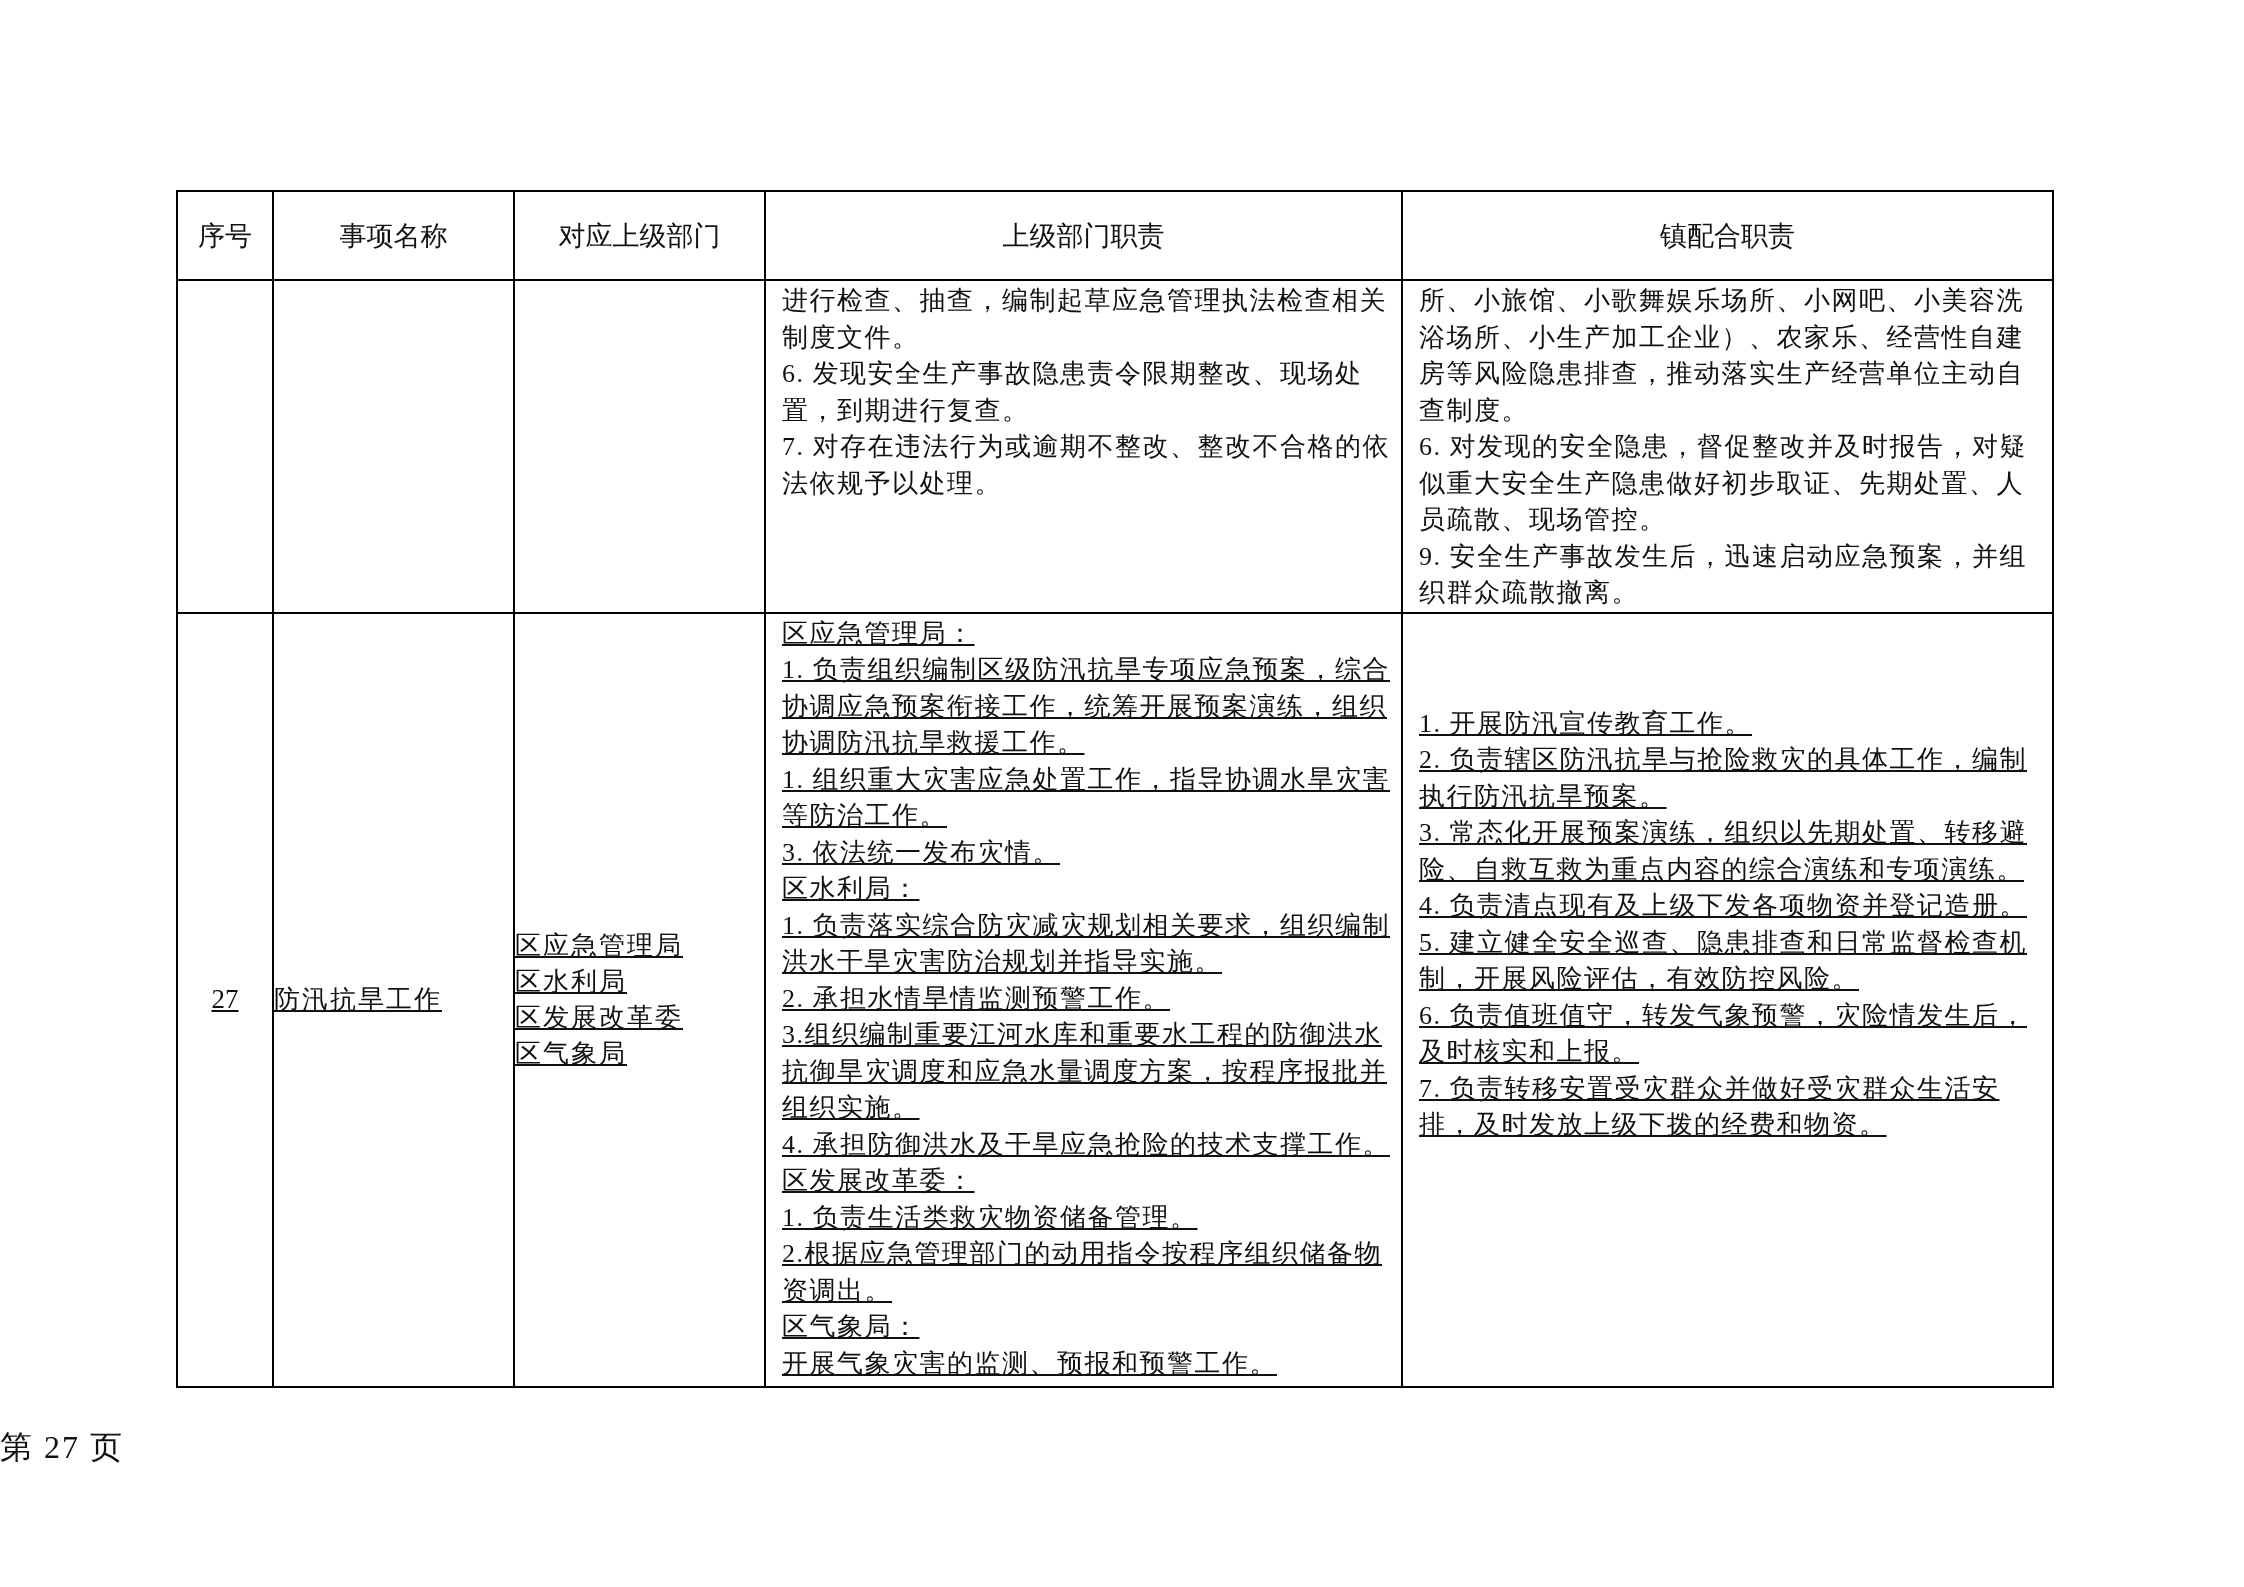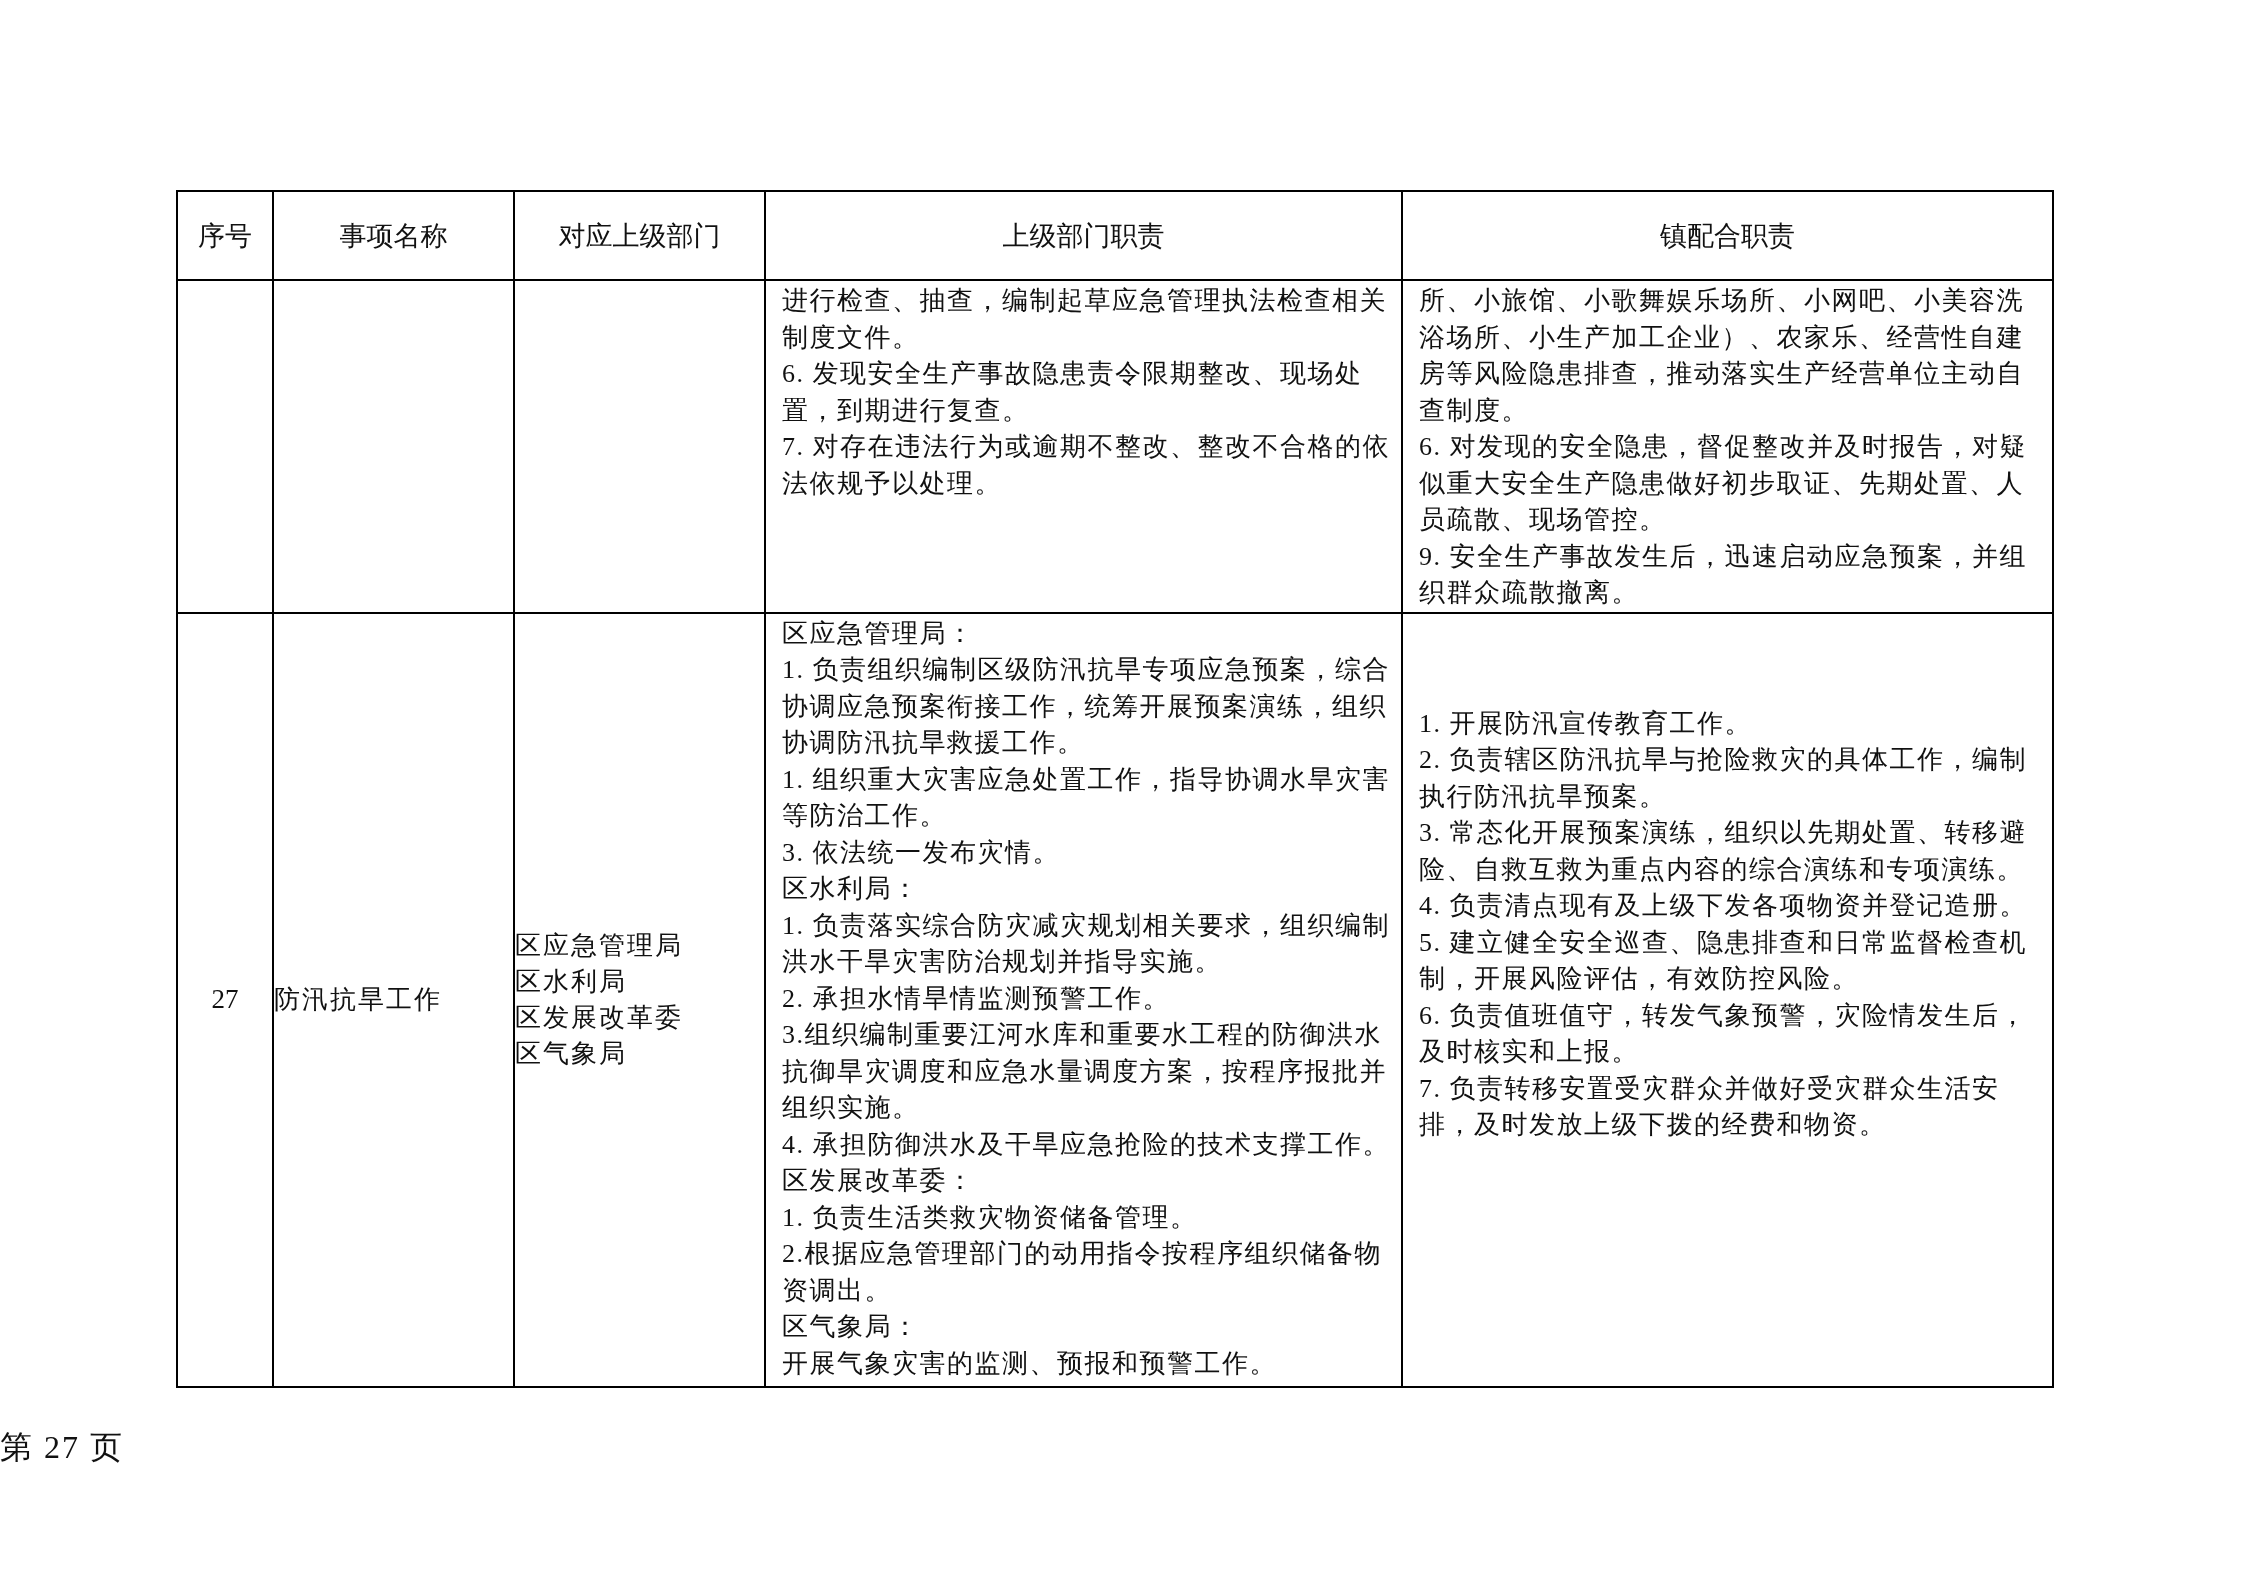--- a/index.html
+++ b/index.html
@@ -5,21 +5,21 @@
   html, body { margin:0; padding:0; background:#ffffff; }
   body { width:2244px; height:1587px; position:relative; overflow:hidden;
          font-family:"Liberation Serif","DejaVu Serif",serif; color:#111; }
   .tbl { position:absolute; left:176px; top:190px; width:1876px;
          border-collapse:collapse; table-layout:fixed; }
   .tbl td, .tbl th { border:2px solid #000; padding:0; vertical-align:top;margin-left:34px; }
   .tbl th { height:87px; font-family:"DejaVu Sans","Liberation Sans",sans-serif;
             font-weight:normal; font-size:27px; text-align:center; vertical-align:middle; }
   .c1 { width:96px; } .c2 { width:241px; } .c3 { width:251px; } .c4 { width:637px; } .c5 { width:651px; }
   .rowA td { height:326px; }
-  .rowB td { height:772px; }
+  .rowB td { height:772px;text-decoration:underline; }
   .txt { font-size:26px; line-height:36.5px; padding:2px 10px 0 16px; letter-spacing:1.5px; }
   .mid { vertical-align:middle !important; }
   .seq { text-align:center; font-size:27px; }
   .name { font-size:26px; letter-spacing:2px; padding-left:14px; }
   .dept { font-size:26px; line-height:36px; letter-spacing:2px; padding-left:16px; }
   .line { display:block; }
   .right-b { padding-top:0; }
   .footer { position:absolute; left:0; width:2244px; top:1426px; text-align:left;
             font-size:32px; letter-spacing:2px; }
 </style>

